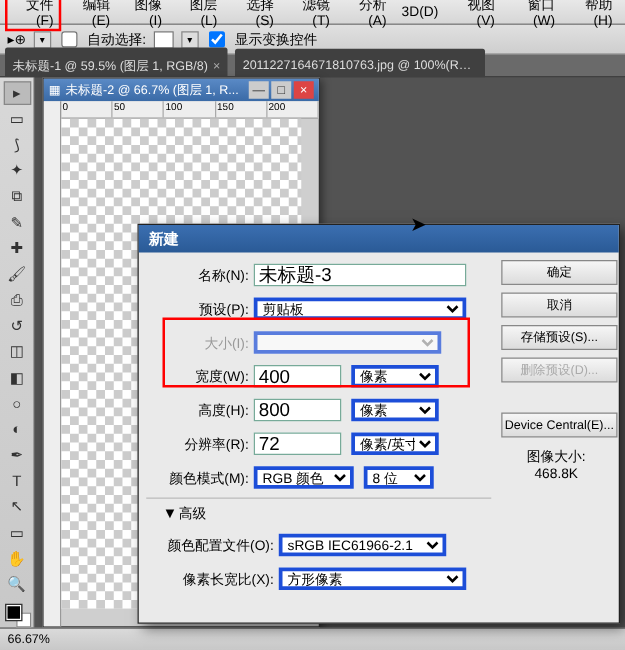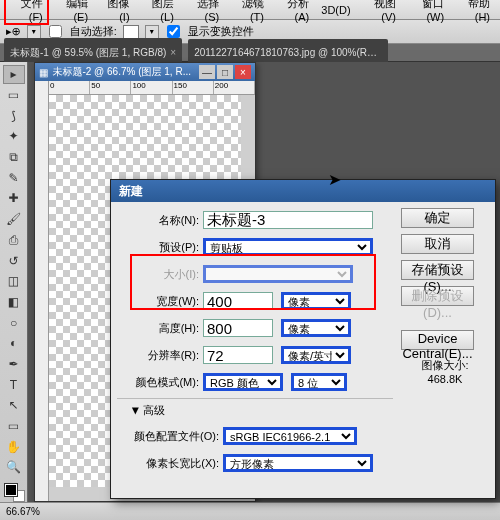--- a/index.html
+++ b/index.html
@@ -35,21 +35,21 @@
 .dialog { position: absolute; left: 110px; top: 158px; width: 386px; height: 320px; background: #eaeaea; border: 1px solid #222; box-shadow: 4px 4px 10px rgba(0,0,0,.5); margin-top: 21px; }
 .dialog .dtitle { height: 22px; background: linear-gradient(#3b6fb1,#2a5a96); color: #fff; display: flex; align-items: center; padding: 0 8px; font-size: 12px; font-weight: bold; }
 .dialog .dbody { position: absolute; left: 0; top: 22px; right: 0; bottom: 0; padding: 6px; display: flex; }
 .dialog .formcol { flex: 1; }
 .dialog .btncol { width: 96px; padding-left: 8px; }
 .dialog .row { display: flex; align-items: center; height: 24px; margin-bottom: 3px; }
 .dialog .row .lab { width: 86px; text-align: right; padding-right: 4px; font-size: 11px; }
 .dialog .row input[type=text] { height: 18px; border: 1px solid #7a9; background: #fff; padding: 0 3px; font-size: 15px; }
 .dialog .row select { height: 18px; border: 3px solid #1d4ed8; background: #fff; font-size: 11px; }
 .dialog .row.gray .lab, .dialog .row.gray select { color: #999; }
-.dialog .btn { display: block; width: 73px; height: 20px; margin-bottom: 6px; background: linear-gradient(#f6f6f6,#dcdcdc); border: 1px solid #888; font-size: 13px; }
+.dialog .btn { display: block; width: 93px; height: 20px; margin-bottom: 6px; background: linear-gradient(#f6f6f6,#dcdcdc); border: 1px solid #888; font-size: 10px; }
 .dialog .btn.gray { color: #aaa; }
 .dialog .line { border-top: 1px solid #bbb; margin: 4px 0; }
 .dialog .adv { margin: 4px 0 6px 16px; font-size: 11px; }
 .dialog .adv .tri { display: inline-block; transform: rotate(90deg); margin-right: 3px; font-size: 9px; }
 .dialog .info { font-size: 11px; text-align: center; margin-top: 8px; }
 .redbox { position: absolute; left: 130px; top: 254px; width: 246px; height: 56px; border: 2px solid red; pointer-events: none; }
 .cursor { position: absolute; left: 328px; top: 170px; font-size: 16px; color: #000; pointer-events: none; }
 </style>
 </head>
 <body>

